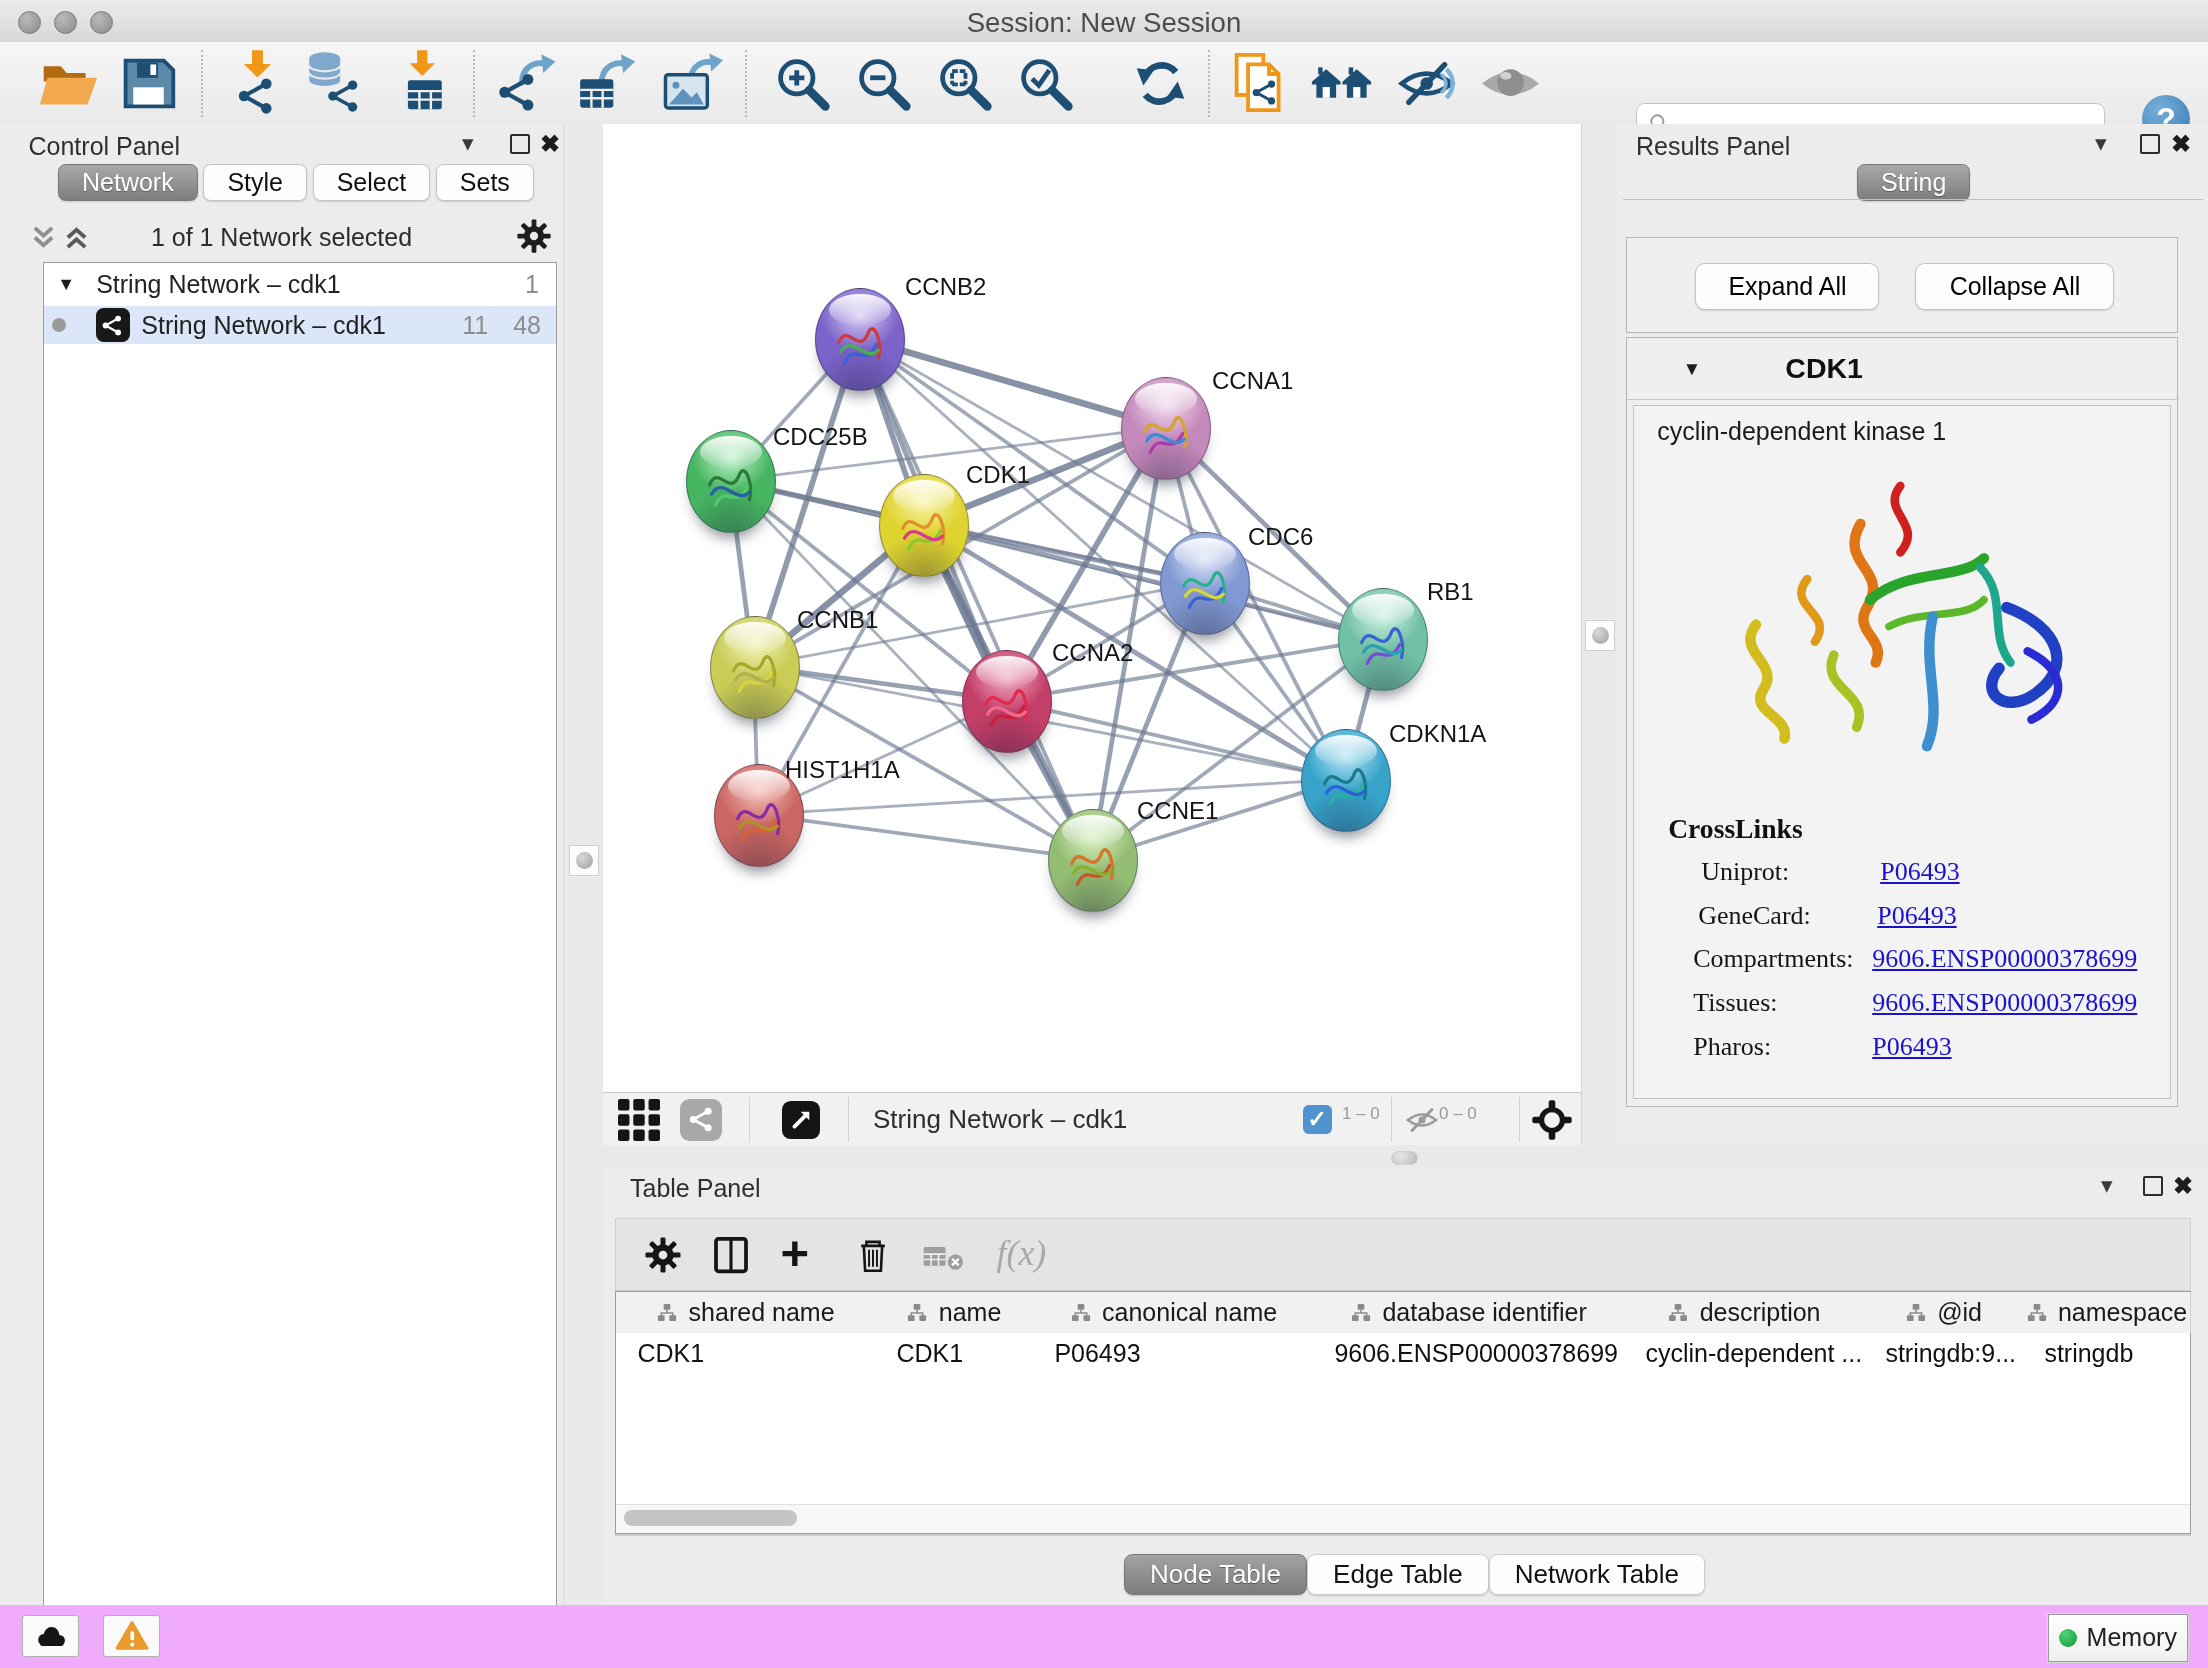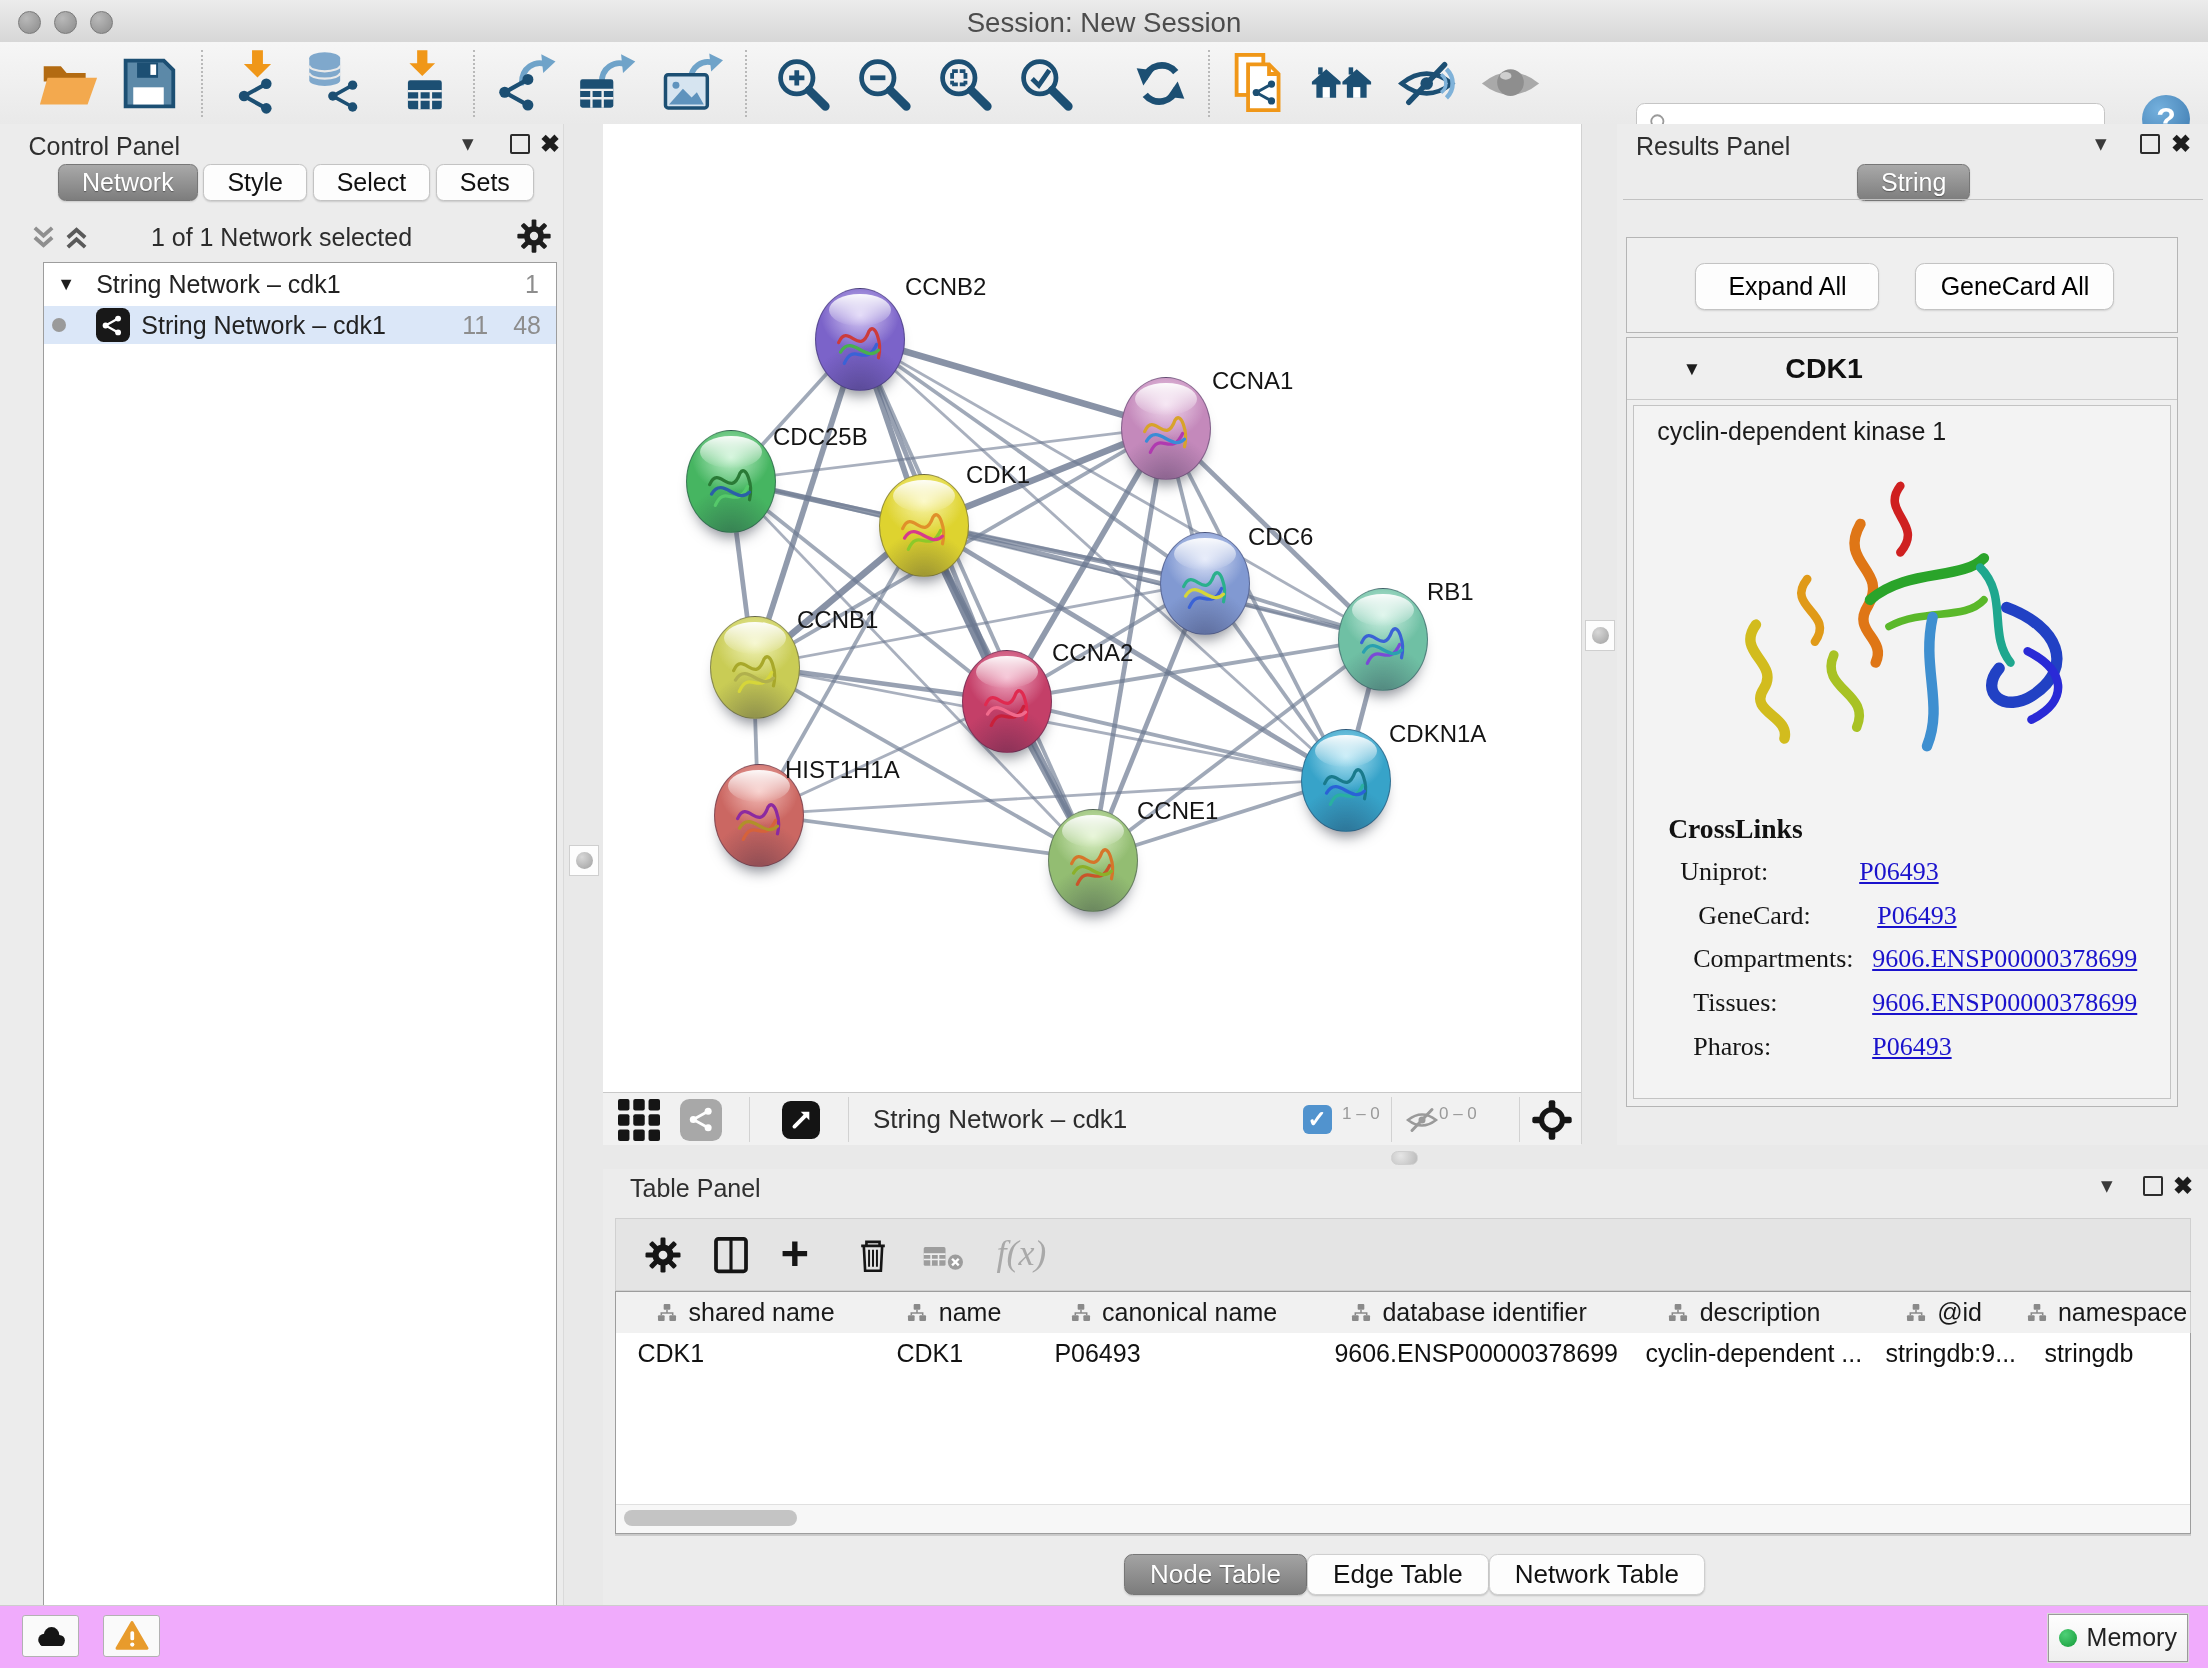--- a/index.html
+++ b/index.html
@@ -585,21 +585,21 @@
   <span class="panel-title abs" style="left:19px;top:7.6px">Results Panel</span>
   <span class="abs pt-caret" style="left:478px;top:5.7px">▾</span>
   <span class="abs pt-box" style="left:523px;top:9.5px"></span>
   <span class="abs pt-close" style="left:554px;top:5.7px">✖</span>
   <div class="abs" style="left:240px;top:40px">
     <span class="tab sel">String</span>
   </div>
   <div id="rp-pane" class="abs">
     <div class="rp-box" style="left:3.8px;top:37px;width:550px;height:94px">
       <button class="rp-btn" style="left:68px;top:25px;width:184px">Expand All</button>
-      <button class="rp-btn" style="left:288px;top:25px;width:199px">GeneCard All</button>
+      <button class="rp-btn" style="left:288px;top:25px;width:199px">Collapse All</button>
     </div>
     <div class="rp-box" style="left:3.8px;top:137px;width:550px;height:768px">
       <div class="abs" style="left:0;top:0;width:100%;height:61px;border-bottom:1px solid #c9c9c9;display:flex;align-items:center">
         <span style="margin-left:55px;font-size:19px;color:#1d1d1d">▼</span>
         <span id="gene-name" style="margin-left:84px">CDK1</span>
       </div>
       <div class="abs" style="left:5.7px;top:67px;width:536px;height:692px;border:1px solid #c3c3c3;background:#f3f3f3">
         <div id="gene-desc" class="abs" style="left:23px;top:11.4px">cyclin-dependent kinase 1</div>
         <svg class="abs" style="left:59px;top:59px" width="409" height="323" viewBox="0 0 430 340">
           <g fill="none" stroke-linecap="round">
@@ -611,21 +611,21 @@
             <path d="M186,142 C226,108 282,122 306,98" stroke="#2aa42a" stroke-width="11"></path>
             <path d="M206,170 C244,150 286,164 306,142" stroke="#5ab82a" stroke-width="8"></path>
             <path d="M302,108 C332,138 310,178 334,208" stroke="#1fa78e" stroke-width="9"></path>
             <path d="M252,160 C240,214 264,252 246,296" stroke="#3e8fd0" stroke-width="11"></path>
             <path d="M330,150 C384,170 402,212 358,242 C328,262 300,240 322,214" stroke="#2141c4" stroke-width="12"></path>
             <path d="M352,196 C392,216 396,248 356,268" stroke="#2a2ad6" stroke-width="9"></path>
           </g>
         </svg>
         <div class="xl-head abs" style="left:34px;top:407px">CrossLinks</div>
         <div id="xl-rows">
-            <div class="xl-row" style="left: 46px; top: 451px; width: 457px;"><span style="display: inline-block; width: 179px;">Uniprot:</span><a class="xl-link" href="#" style="color: rgb(26, 18, 204);">P06493</a></div>
+            <div class="xl-row" style="left: 67px; top: 451px; width: 457px;"><span style="display: inline-block; width: 179px;">Uniprot:</span><a class="xl-link" href="#" style="color: rgb(26, 18, 204);">P06493</a></div>
             <div class="xl-row" style="left: 64px; top: 495px; width: 457px;"><span style="display: inline-block; width: 179px;">GeneCard:</span><a class="xl-link" href="#" style="color: rgb(26, 18, 204);">P06493</a></div>
             <div class="xl-row" style="left: 59px; top: 538px; width: 457px;"><span style="display: inline-block; width: 179px;">Compartments:</span><a class="xl-link" href="#" style="color: rgb(26, 18, 204);">9606.ENSP00000378699</a></div>
             <div class="xl-row" style="left: 59px; top: 582px; width: 457px;"><span style="display: inline-block; width: 179px;">Tissues:</span><a class="xl-link" href="#" style="color: rgb(26, 18, 204);">9606.ENSP00000378699</a></div>
             <div class="xl-row" style="left: 59px; top: 626px; width: 457px;"><span style="display: inline-block; width: 179px;">Pharos:</span><a class="xl-link" href="#" style="color: rgb(26, 18, 204);">P06493</a></div>
           </div>
       </div>
     </div>
   </div>
 </div>
 

